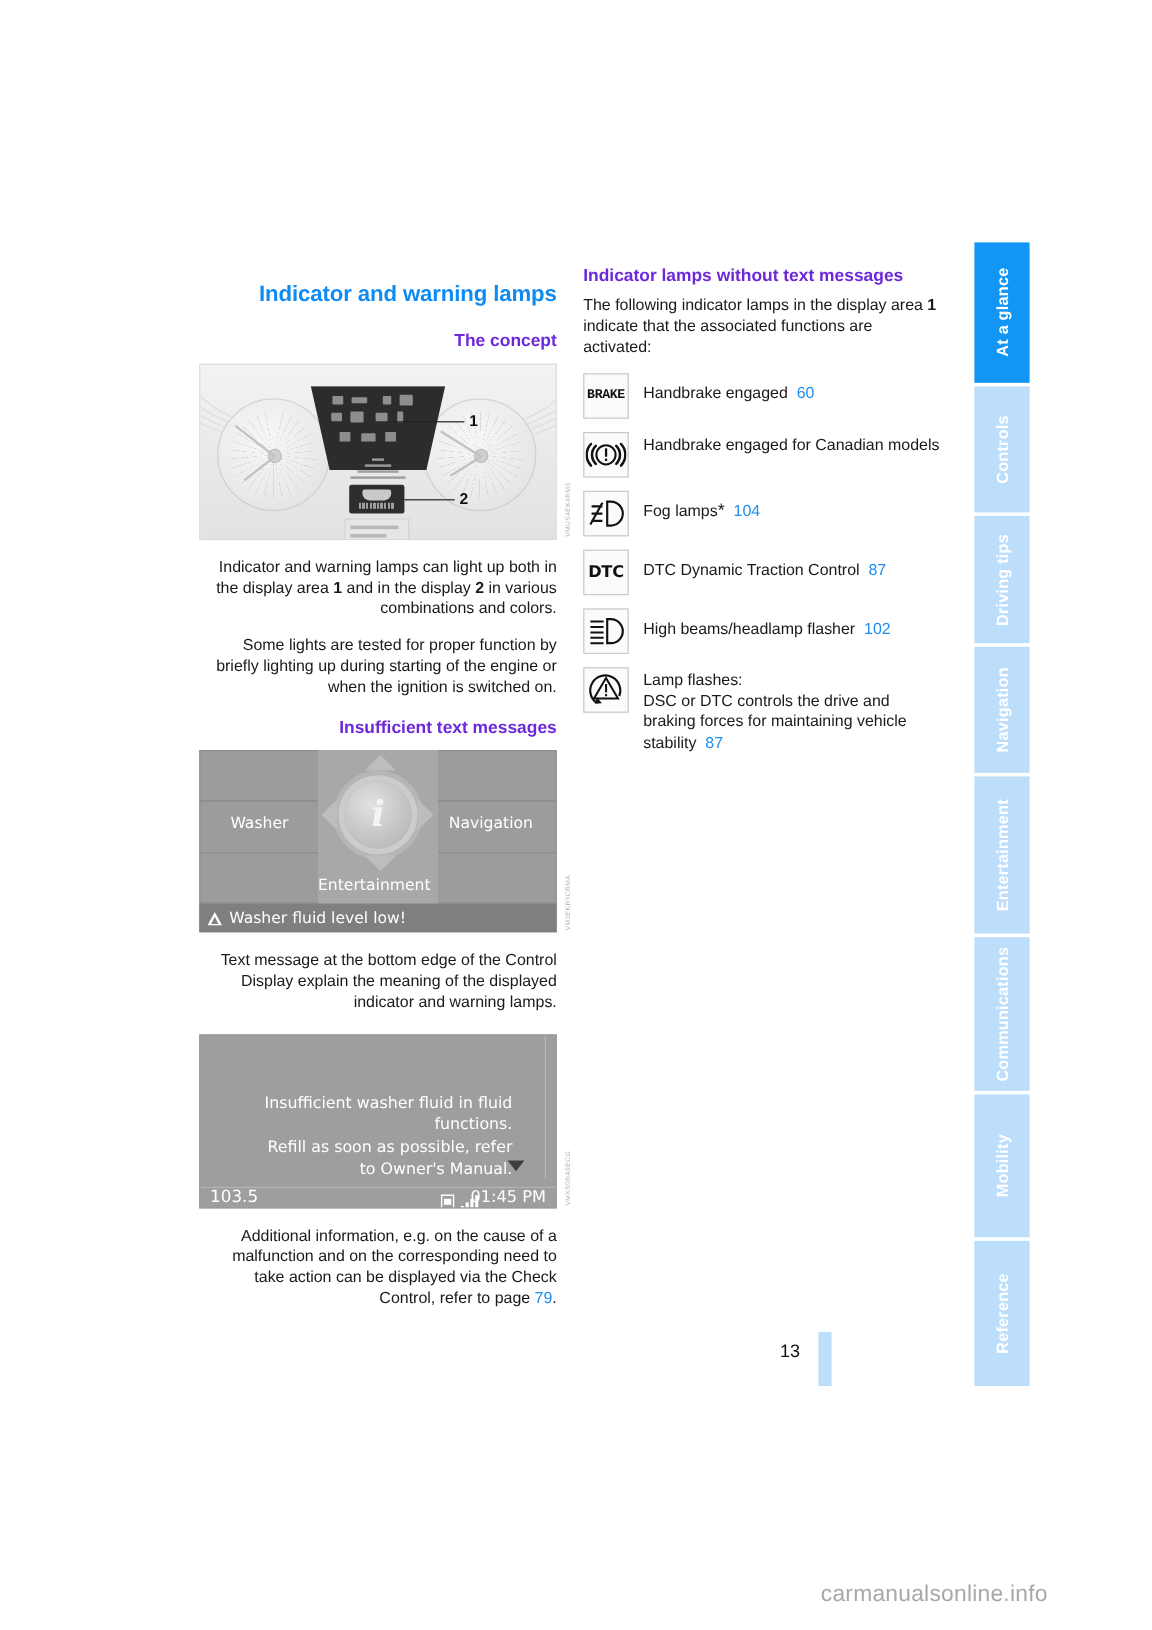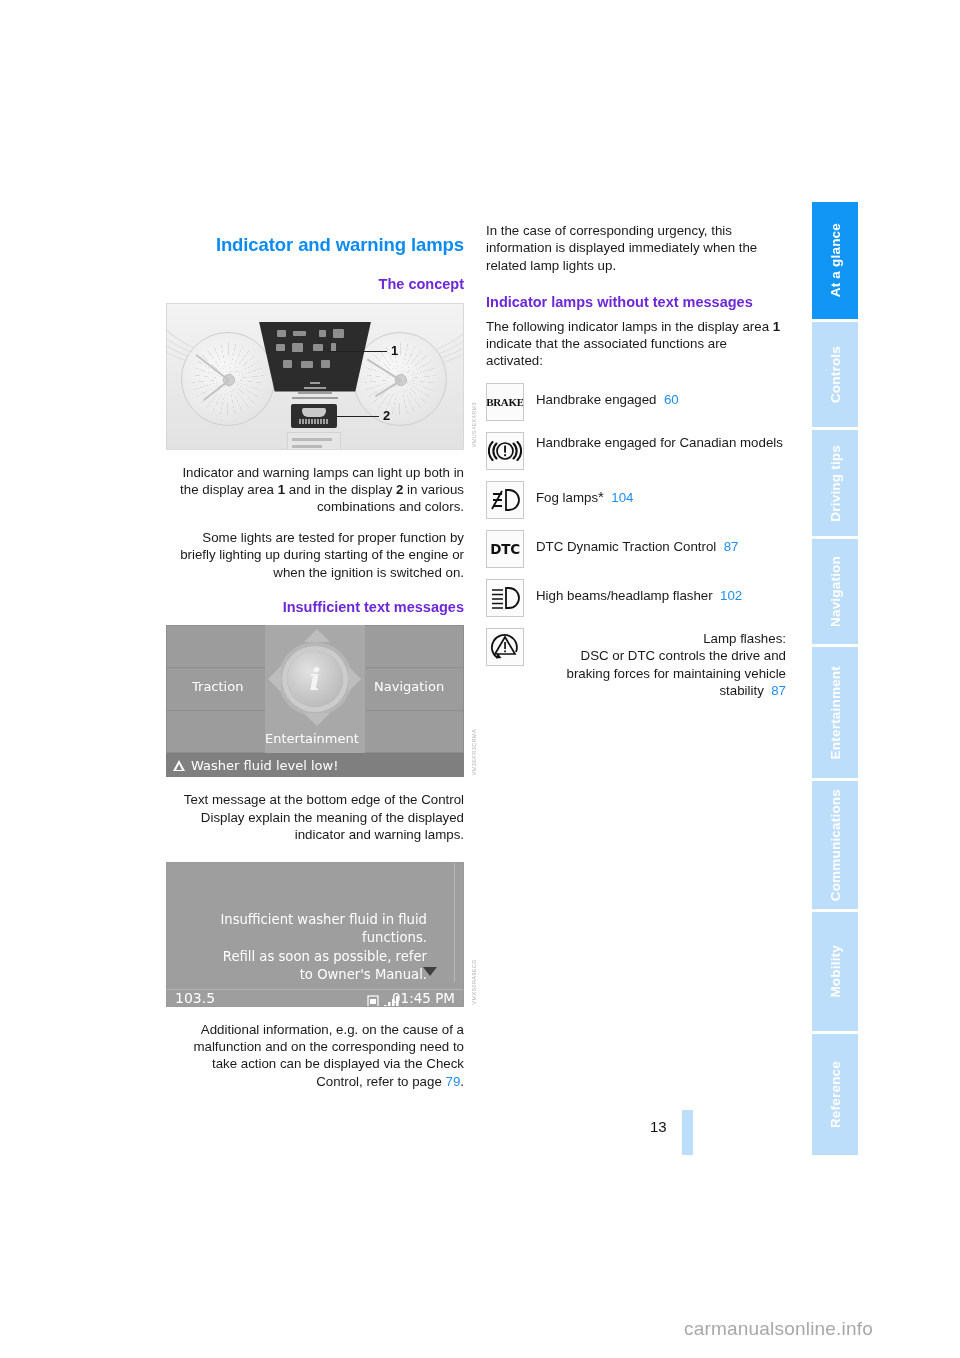--- a/index.html
+++ b/index.html
@@ -153,22 +153,22 @@
 
   
   .icontable { margin-top:4px; }
   .icorow { display:flex; align-items:flex-start; margin-bottom:11px; }
   .icobox {
     width:38px; height:38px; min-width:38px; border:1px solid #c9c9c9;
     background:#fbfbfb; position:relative; margin-right:12px;
     display:flex; align-items:center; justify-content:center; overflow:hidden;
   }
   .icotext { font-size:13.3px; line-height:17.4px; color:#1a1a1a; padding-top:8px; }
-  .icotext.multi { padding-top:2px;text-align:right; }
-  .brake-lbl { font-family:Liberation Serif, serif; font-weight:bold; font-size:11px; color:#111; letter-spacing:-0.3px;}
+  .icotext.multi { padding-top:2px; }
+  .brake-lbl { font-family:Liberation Mono, monospace; font-weight:bold; font-size:11px; color:#111; letter-spacing:-0.3px;}
   .dtc-lbl { font-family:"DejaVu Sans", sans-serif; font-weight:bold; font-size:13.5px; color:#111; letter-spacing:-0.2px;}
 
   
   .pagenum { position:absolute; left:650px; top:1118px; font-size:15px; color:#111; font-weight:normal;}
   .pagemark { position:absolute; left:682px; top:1110px; width:11px; height:45px; background:#bcdefb; }
 
   .watermark { position:absolute; left:684px; top:1318px; font-size:19px; color:#a8a8a8;
     font-family:"Liberation Sans", sans-serif; letter-spacing:0.2px;}
 </style>
 </head>
@@ -286,21 +286,21 @@
         <div class="center"></div>
 
         <div class="knob">
           <span class="i">i</span>
         </div>
         <div class="chev" style="left:138px; top:4px;  border-left:13px solid transparent;border-right:13px solid transparent;border-bottom:13px solid #bdbdbd;"></div>
         <div class="chev" style="left:138px; top:88px; border-left:13px solid transparent;border-right:13px solid transparent;border-top:13px solid #bdbdbd;"></div>
         <div class="chev" style="left:102px; top:41px; border-top:13px solid transparent;border-bottom:13px solid transparent;border-right:13px solid #bdbdbd;"></div>
         <div class="chev" style="left:182px; top:41px; border-top:13px solid transparent;border-bottom:13px solid transparent;border-left:13px solid #bdbdbd;"></div>
 
-        <div class="label" style="left:26px; top:54px;">Traction</div>
+        <div class="label" style="left:26px; top:54px;">Washer</div>
         <div class="label" style="left:208px; top:54px;">Navigation</div>
         <div class="label" style="left:99px; top:106px;">Entertainment</div>
 
         <div class="statusbar">
           <span class="warn-tri"></span>
           <span class="txt">Washer fluid level low!</span>
         </div>
       </div>
       <div class="figcode">VM3EKR3CRMA</div>
     </div>
@@ -333,21 +333,20 @@
         </div>
       </div>
       <div class="figcode">VMXS0RA9ECG</div>
     </div>
 
     <p class="body last"><span>Additional information, e.g. on the cause of a malfunction and on the corresponding need to take action can be displayed via the Check Control, refer to page </span><span class="pref">79</span><span>.</span></p>
   </div>
 
   <div class="col-right">
 
-    <p class="body" style="margin-bottom:20px;">In the case of corresponding urgency, this information is displayed immediately when the related lamp lights up.</p>
 
     <h2 class="sub-title tight">Indicator lamps without text messages</h2>
 
     <p class="body" style="margin-bottom:13px;"><span>The following indicator lamps in the display area </span><b>1</b><span> indicate that the associated functions are activated:</span></p>
 
     <div class="icontable">
 
       <div class="icorow">
         <div class="icobox">
           <span class="brake-lbl">BRAKE</span>

